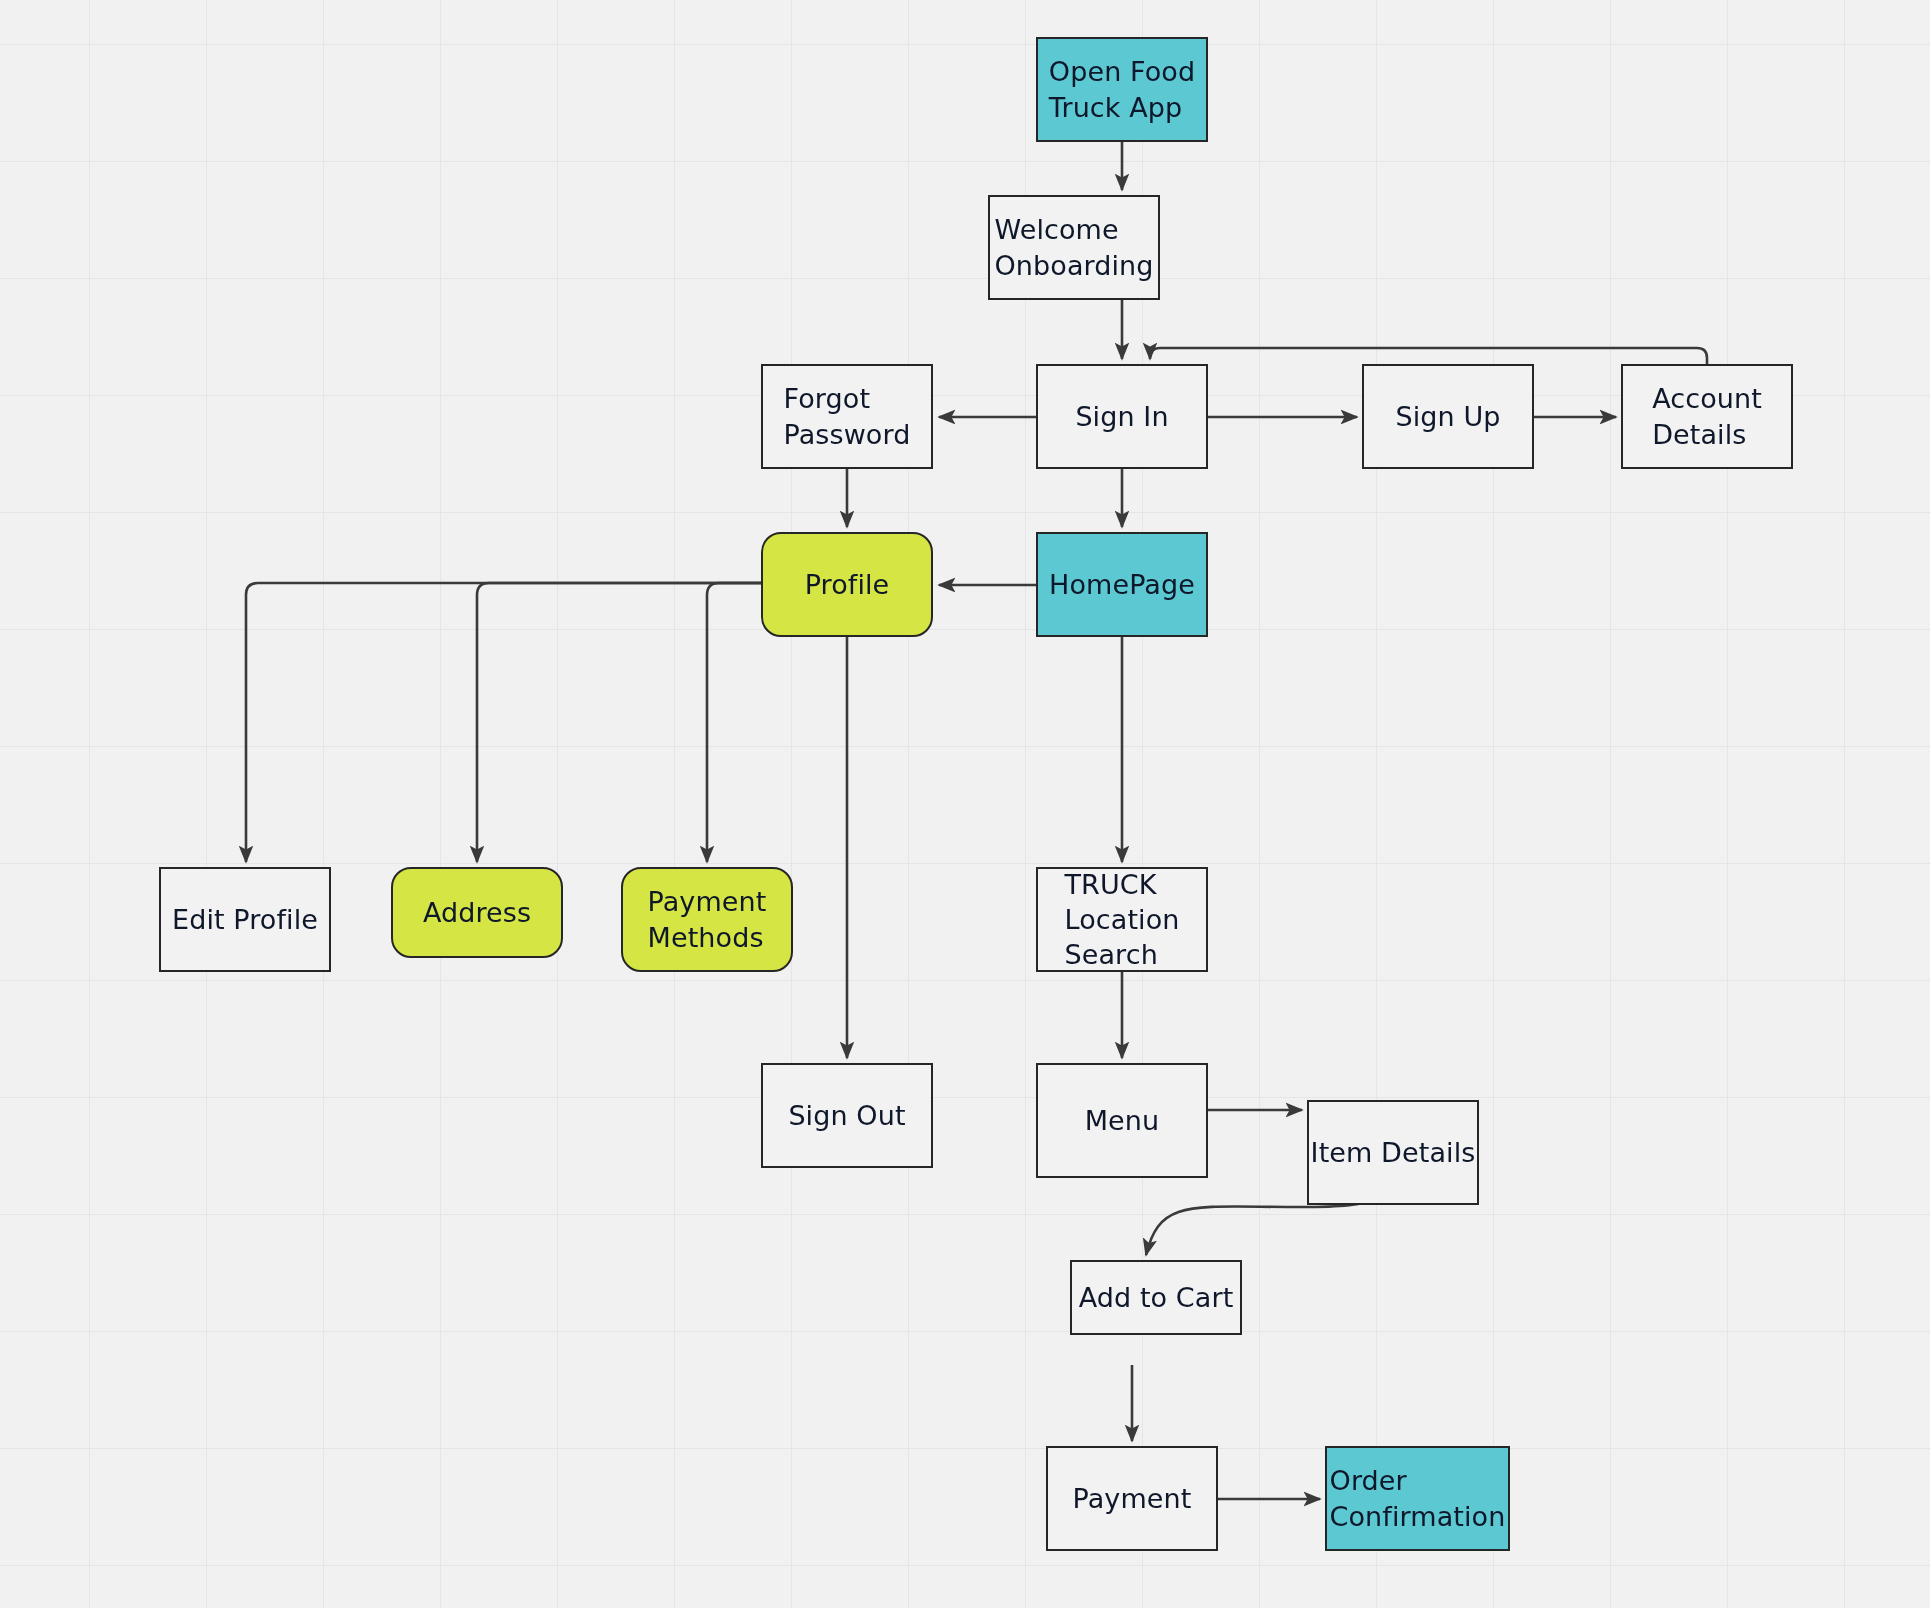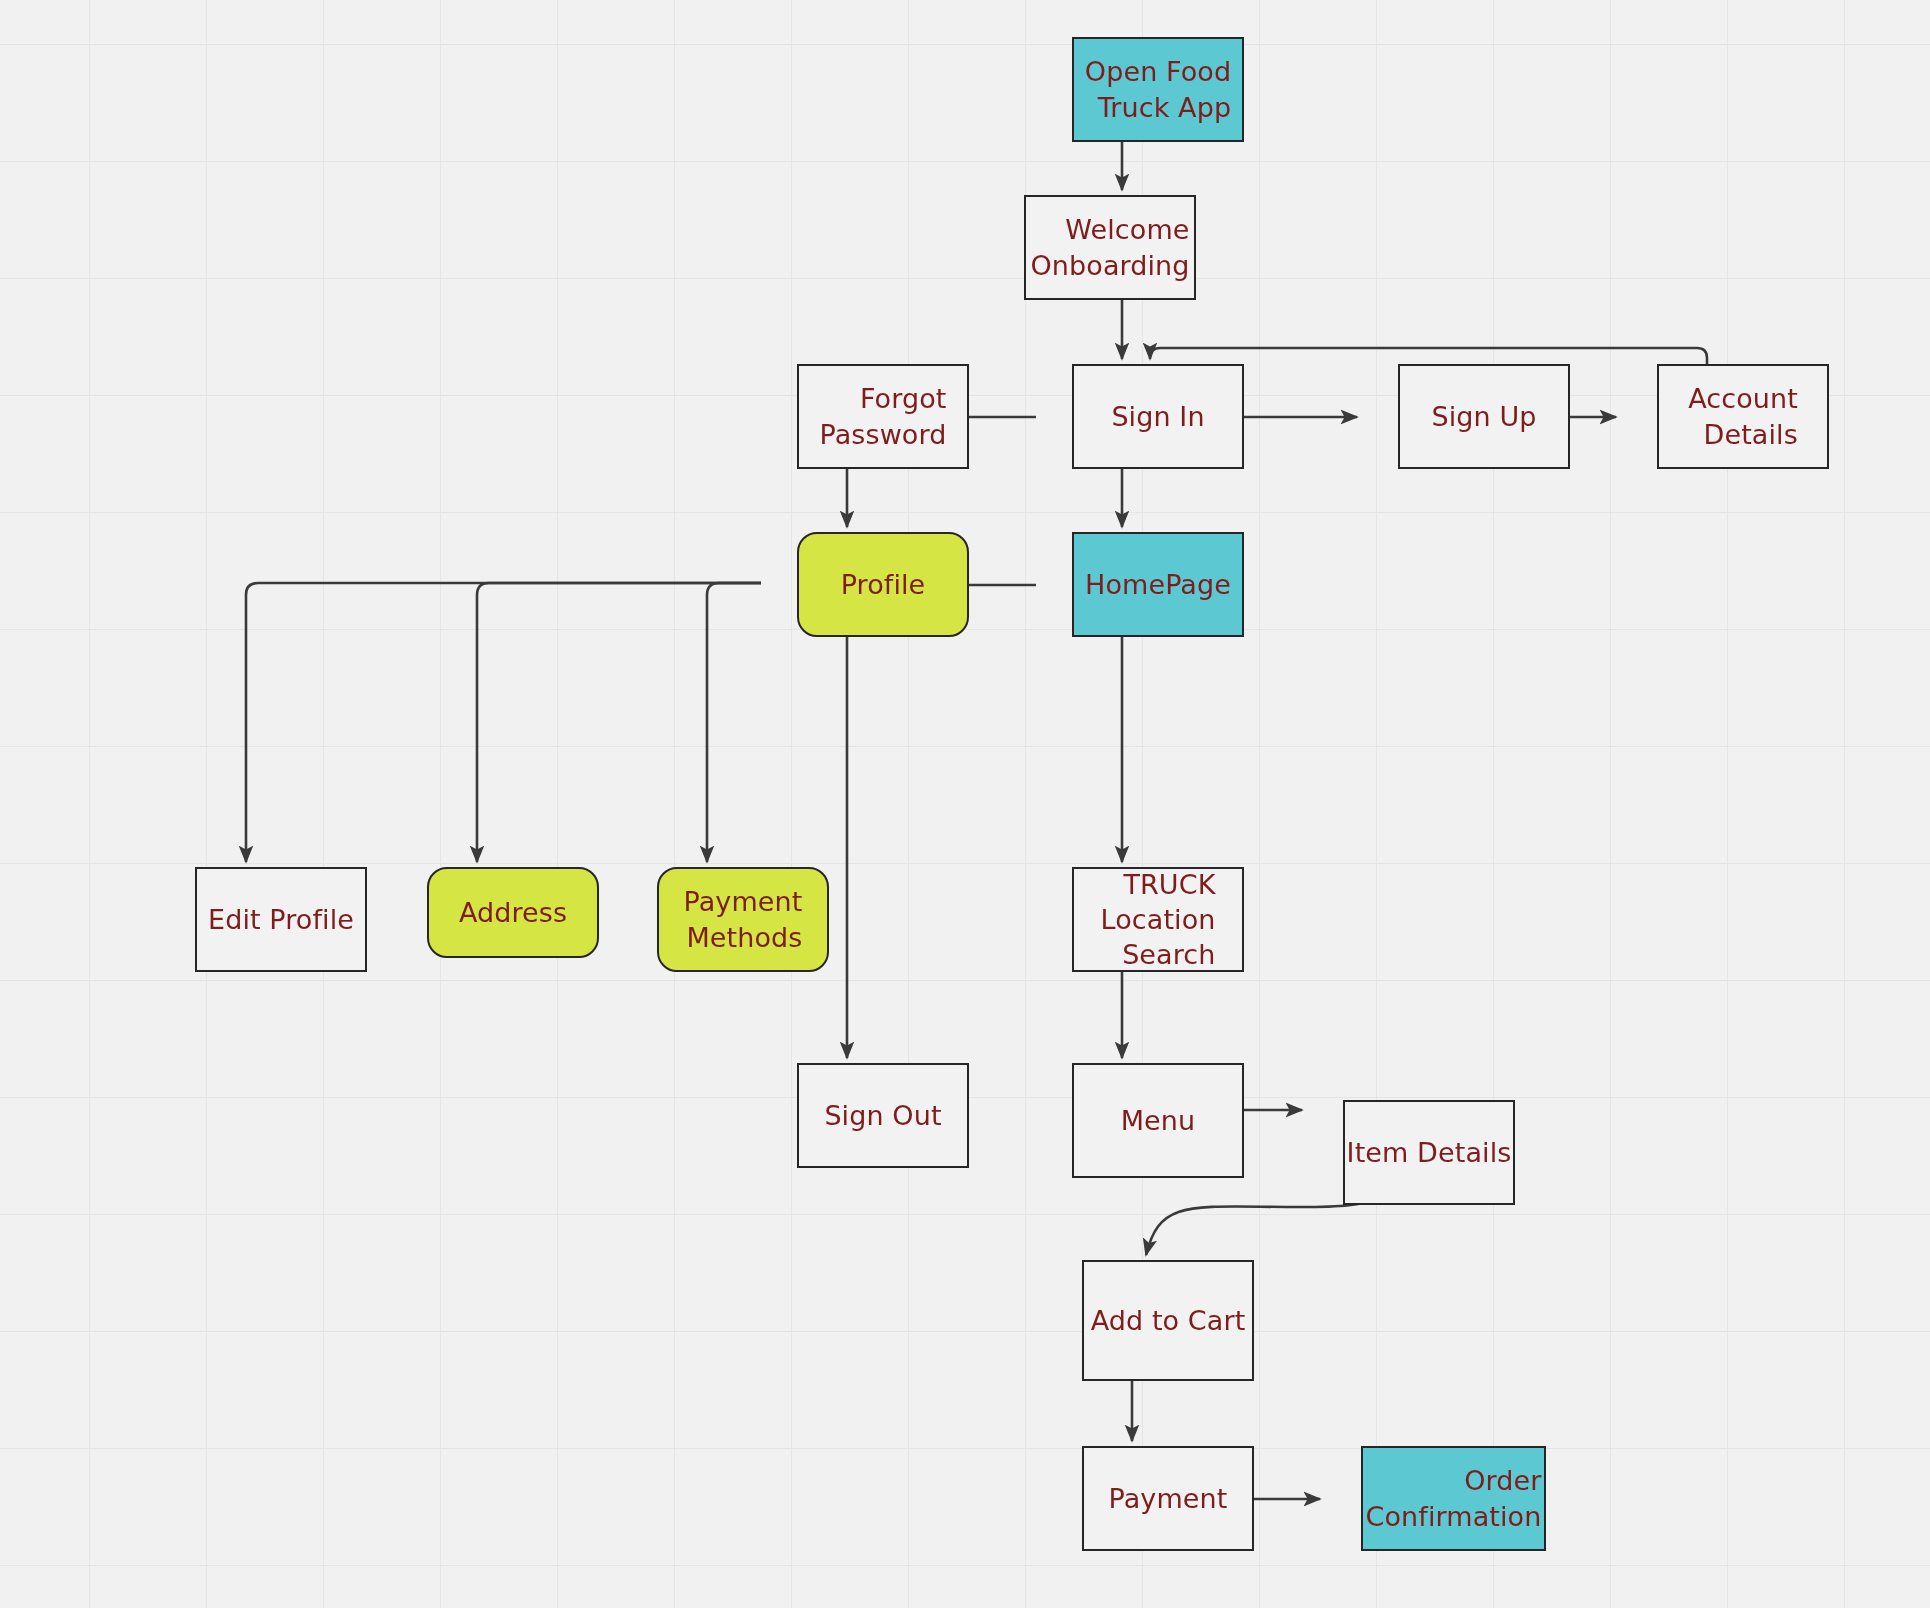--- a/index.html
+++ b/index.html
@@ -26,31 +26,30 @@
     top: 0;
     width: 1930px;
     height: 1608px;
     pointer-events: none;
   }
   .node {
     position: absolute;
     box-sizing: border-box;
     border: 2.5px solid #262626;
     background: #f4f4f4;
-    color: #7f1d1d;
+    color: #0f172a;
     display: flex;
     align-items: center;
     justify-content: center;
-    text-align: right;
+    text-align: left;
     font-size: 27px;
     line-height: 1.3;
     letter-spacing: 0.1px;
     white-space: pre-line;
     z-index: 2;
-    margin-left: 36px;
   }
   .node.cyan { background: #5bc8d2; }
   .node.green { background: #d4e544; border-radius: 20px; }
   .node.plain { background: #f2f2f2; }
 </style>
 </head>
 <body>
 
 <div id="canvas">
 
@@ -132,20 +131,20 @@
   <div class="node plain" style="left:1036px;top:867px;width:172px;height:105px">TRUCK
 Location
 Search</div>
 
   <div class="node plain" style="left:761px;top:1063px;width:172px;height:105px">Sign Out</div>
 
   <div class="node plain" style="left:1036px;top:1063px;width:172px;height:115px">Menu</div>
 
   <div class="node plain" style="left:1307px;top:1100px;width:172px;height:105px">Item Details</div>
 
-  <div class="node plain" style="left:1046px;top:1260px;width:172px;height:121px">Add to Cart</div>
+  <div class="node plain" style="left:1070px;top:1260px;width:172px;height:75px">Add to Cart</div>
 
   <div class="node plain" style="left:1046px;top:1446px;width:172px;height:105px">Payment</div>
 
   <div class="node cyan" style="left:1325px;top:1446px;width:185px;height:105px">Order
 Confirmation</div>
 
 </div>
 
 </body></html>

